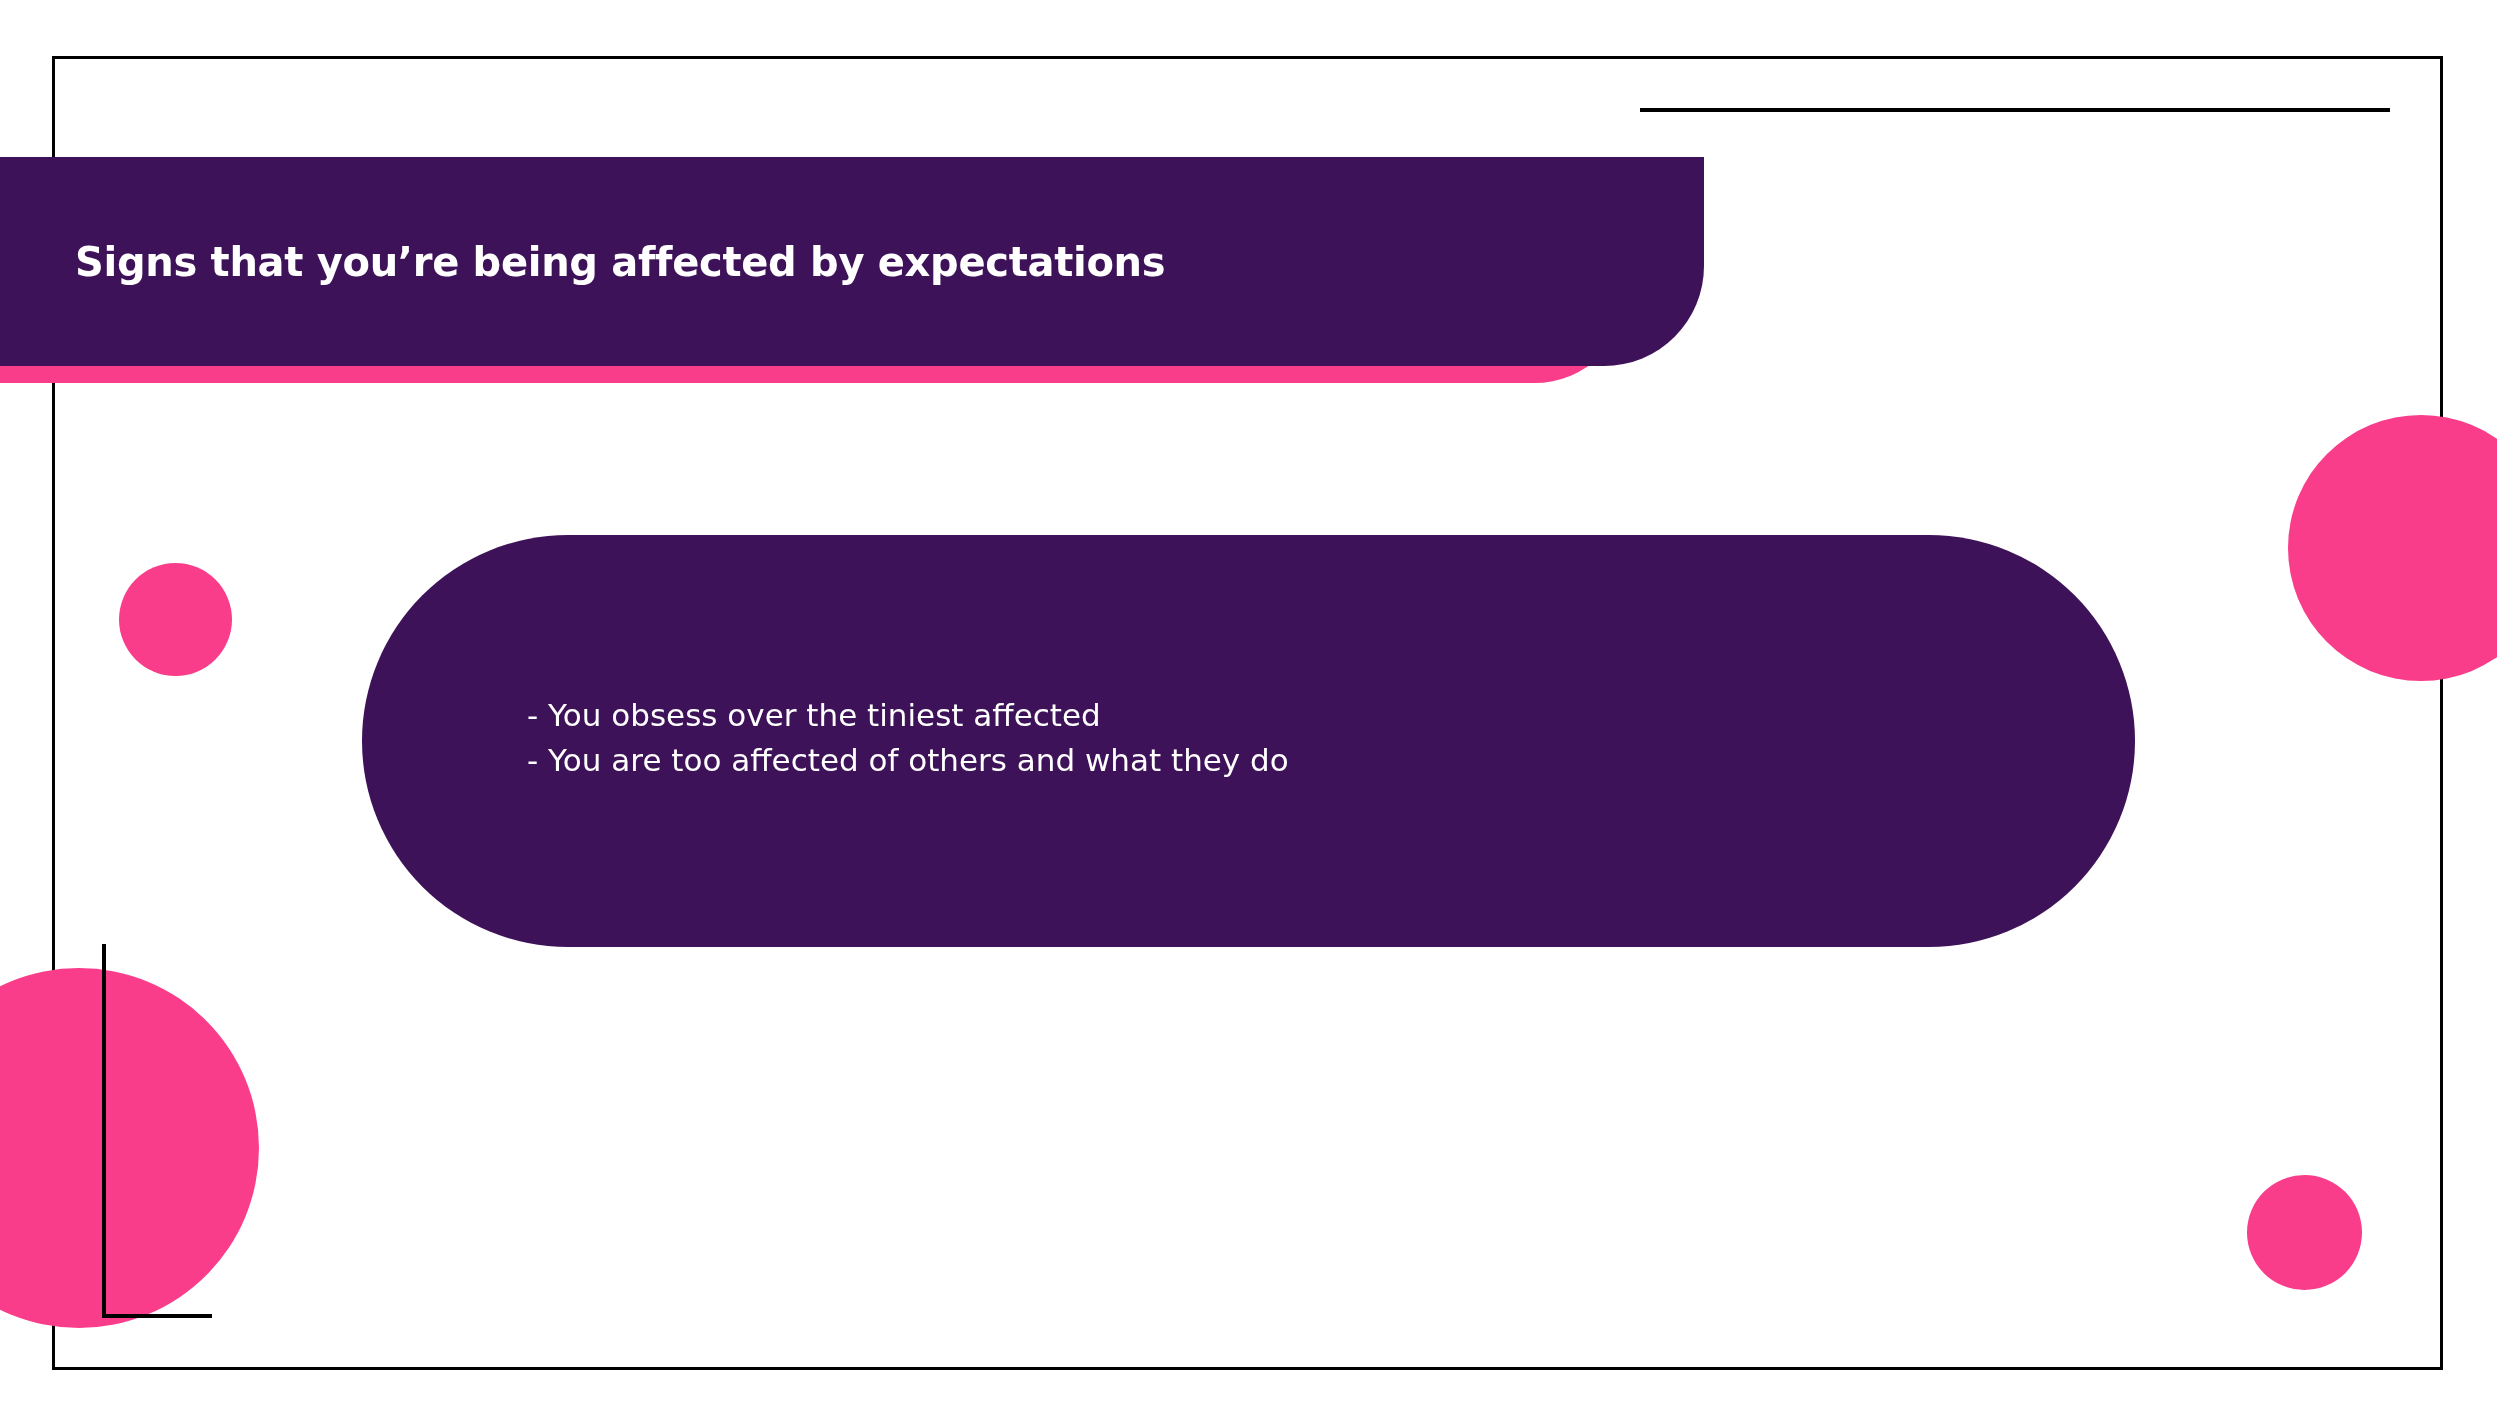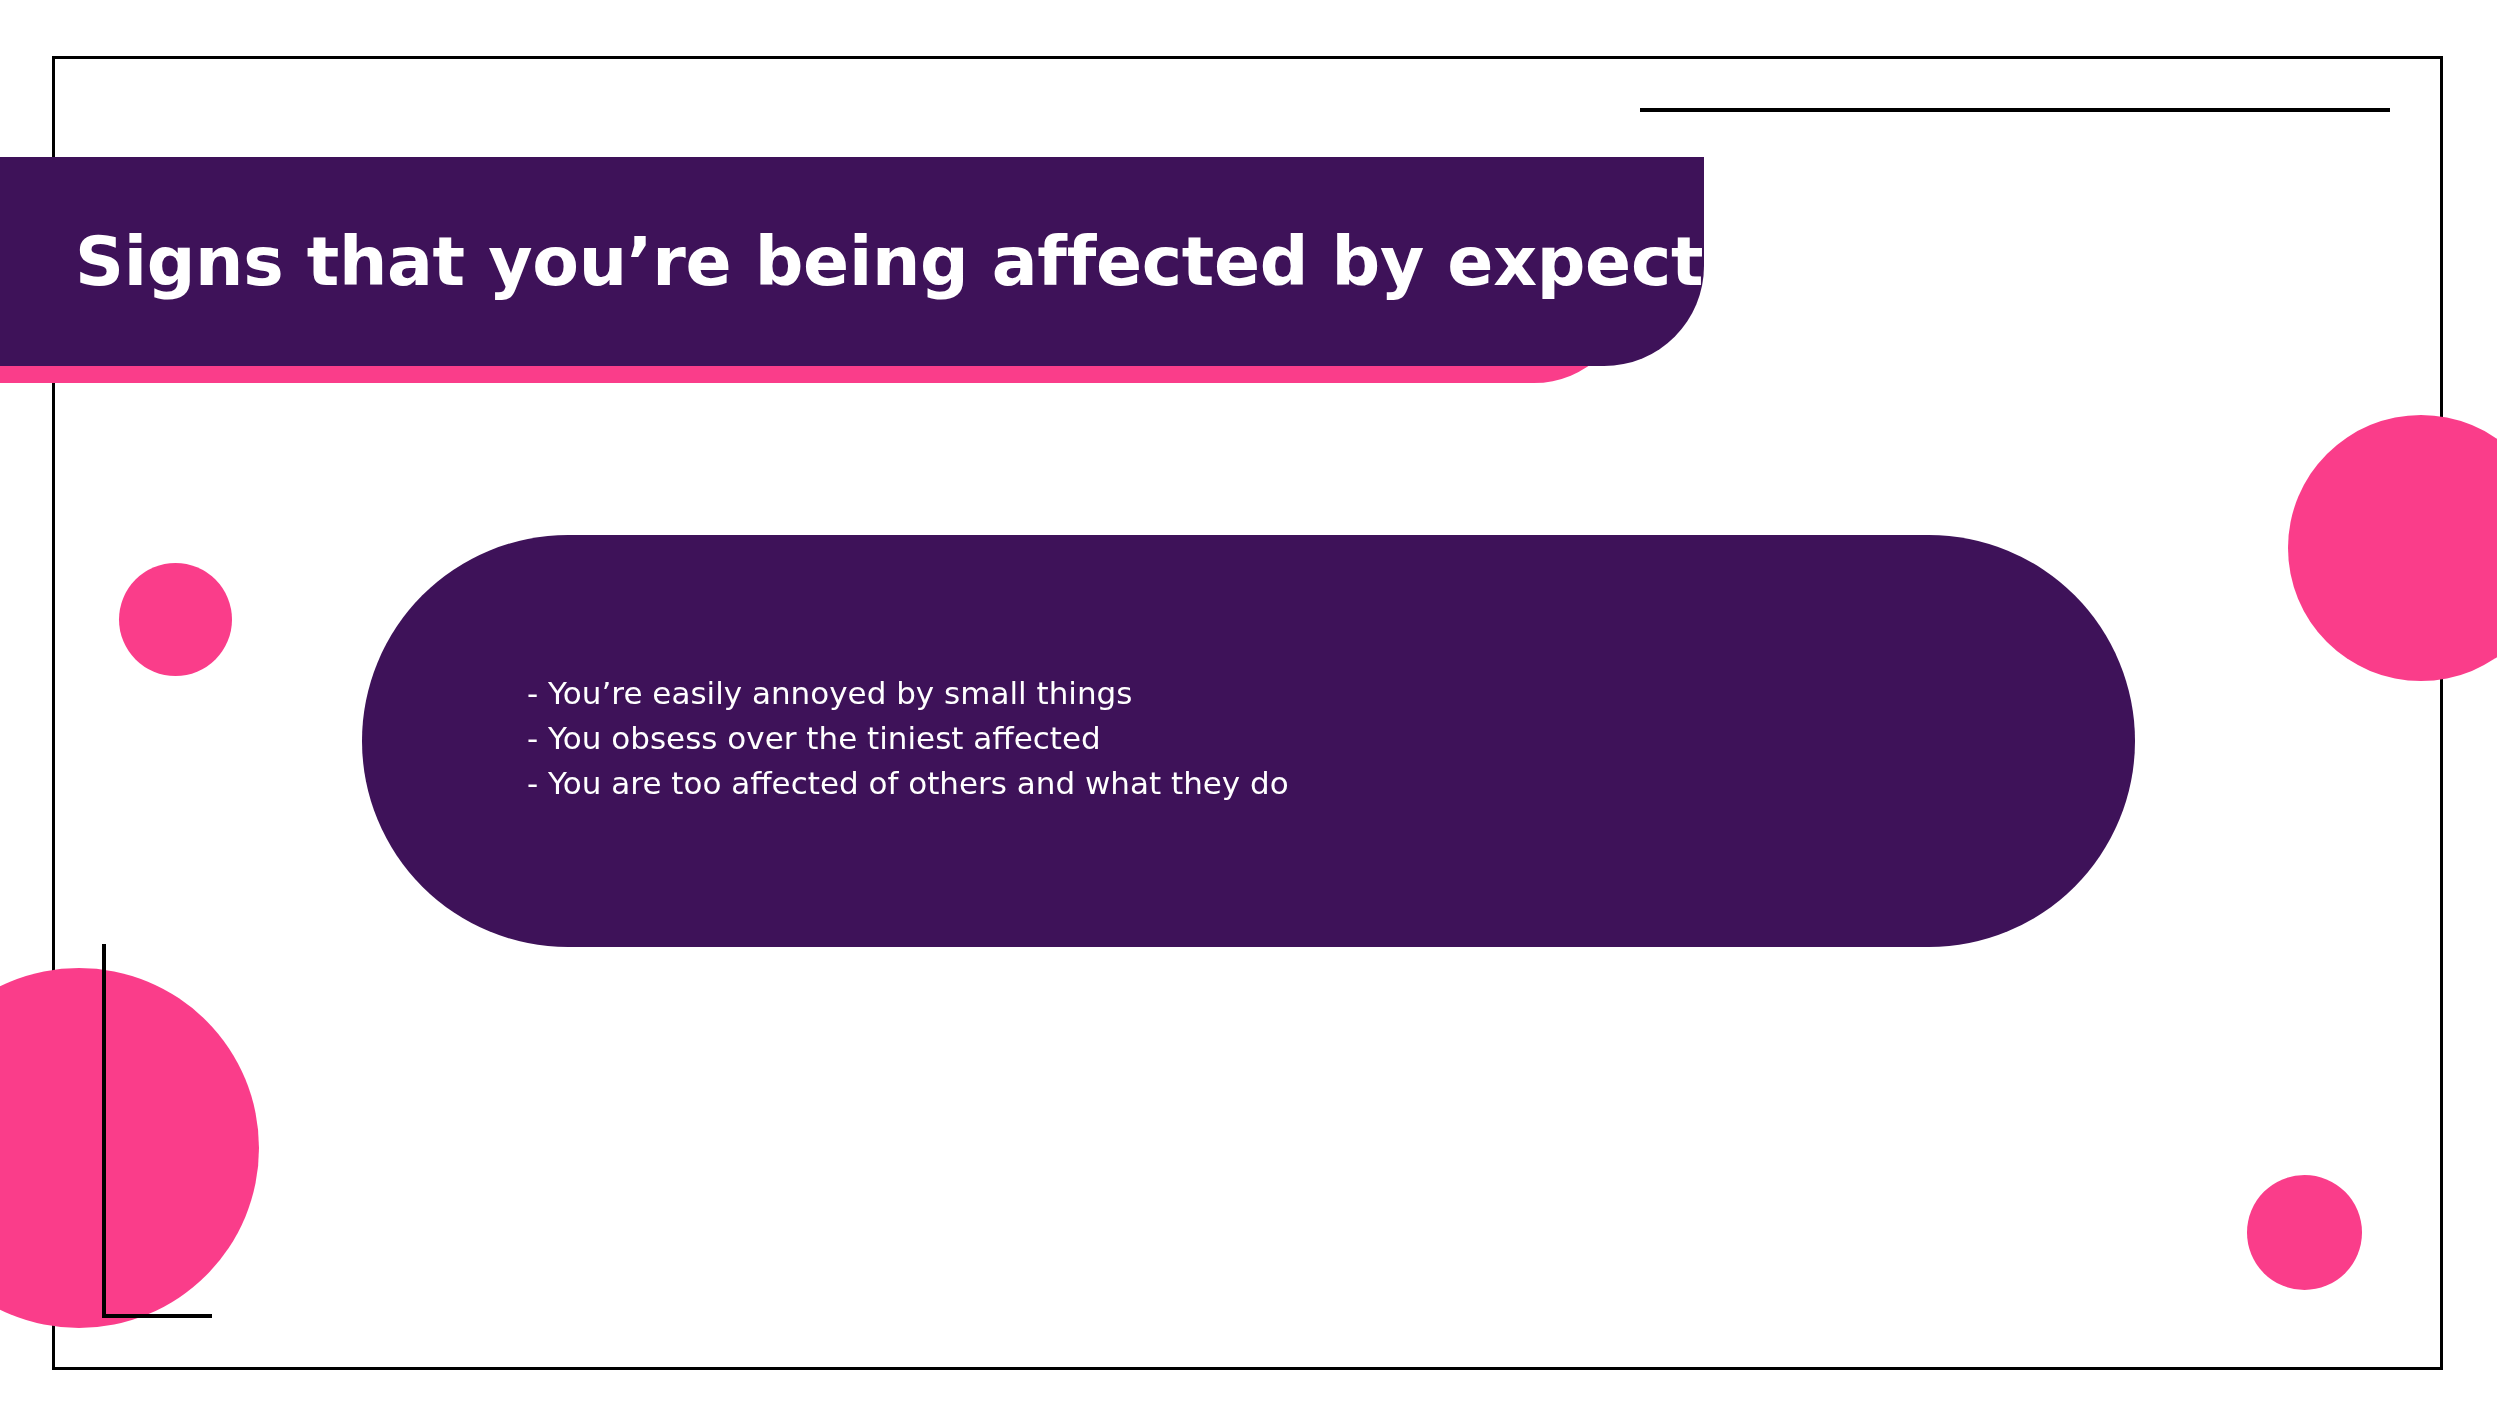--- a/index.html
+++ b/index.html
@@ -116,21 +116,21 @@
     top:0;
     width:1704px;
     height:209px;
     background:var(--purple,#3E1259);
     border-bottom-right-radius:100px;
     display:flex;
     align-items:center;
   }
   .header-title {
     color:#ffffff;
-    font-size:68px;
+    font-size:40px;
     font-weight:700;
     letter-spacing:-0.3px;
     margin-left:75px;
     white-space:nowrap;
     font-family:"DejaVu Sans", "Liberation Sans", sans-serif;
   }
 
   
   .content-pill {
     position:absolute;
@@ -179,19 +179,18 @@
 
   <div class="header-banner-wrap">
     <div class="header-banner-pink" style="background: rgb(250, 61, 138);"></div>
     <div class="header-banner-purple" style="background: rgb(62, 18, 89);">
       <h1 class="header-title">Signs that you’re being affected by expectations</h1>
     </div>
   </div>
 
   <div class="content-pill" style="background: rgb(62, 18, 89);">
     <ul class="bullet-list">
-      <li class="bullet-item">- You’re easily annoyed by small things</li>
       <li class="bullet-item">- You obsess over the tiniest affected</li>
       <li class="bullet-item">- You are too affected of others and what they do</li>
     </ul>
   </div>
 
 </div>
 
 </body></html>

